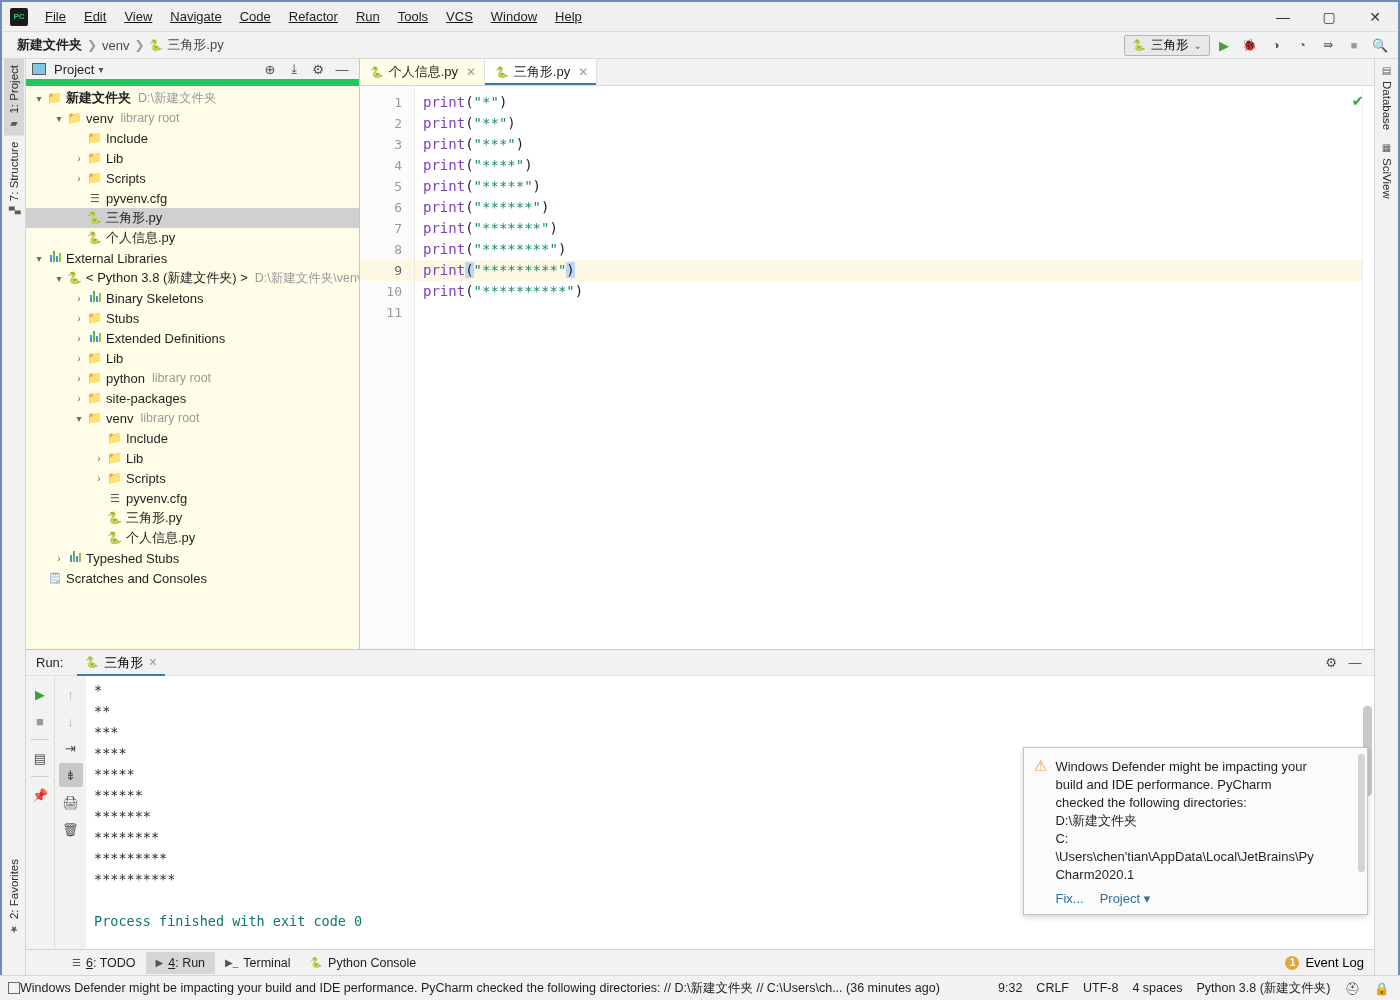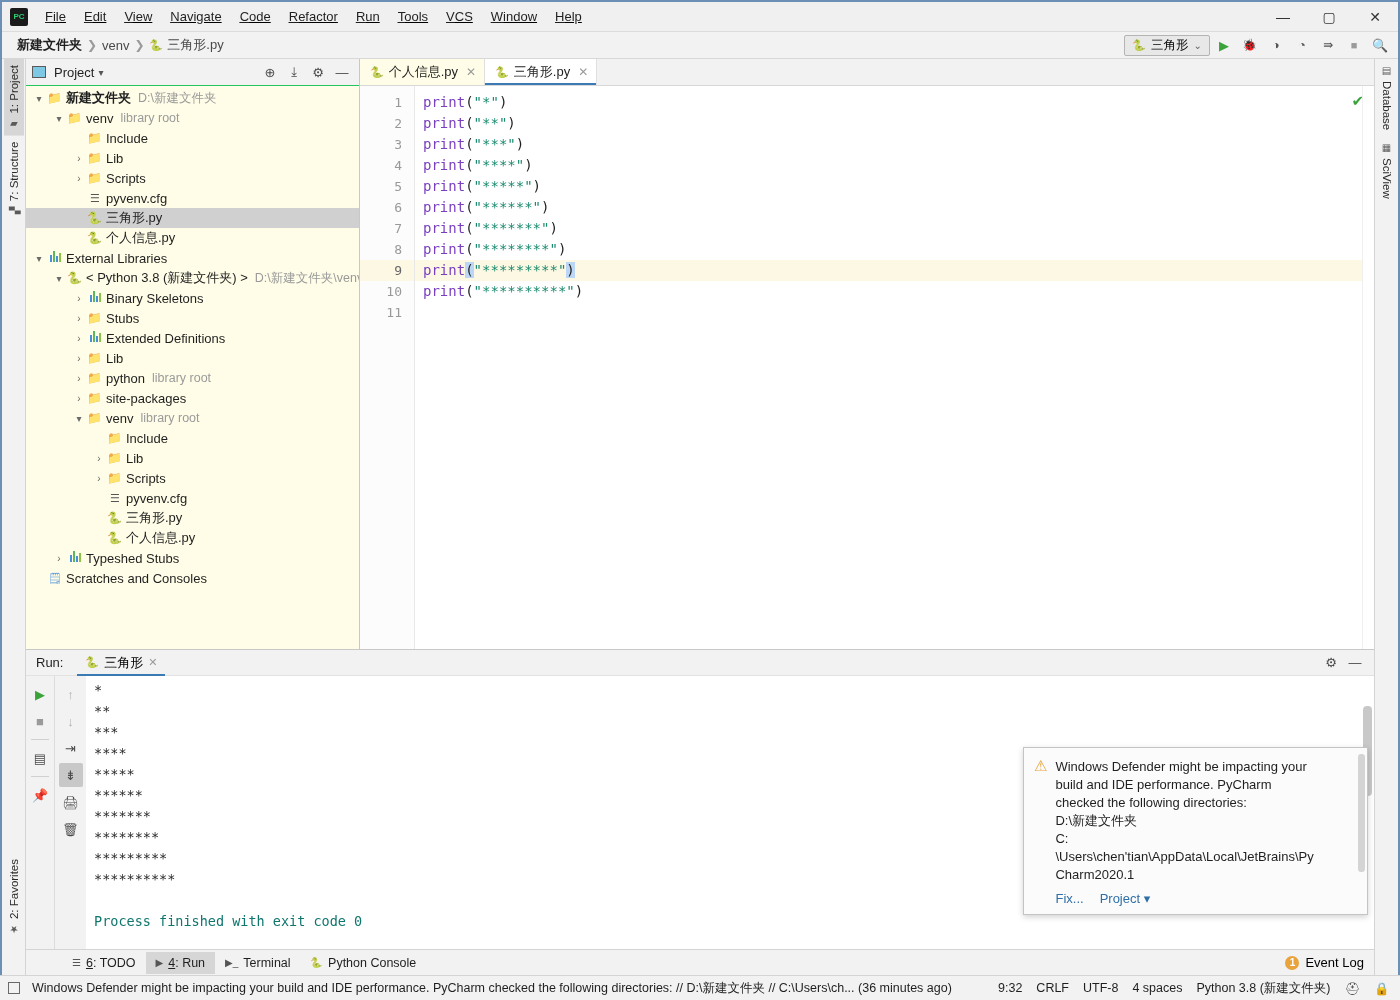--- a/index.html
+++ b/index.html
@@ -93,21 +93,21 @@
   #center { flex: 1; display: flex; flex-direction: column; min-width: 0; }
   #upper { flex: 1; display: flex; min-height: 0; }
 
   
   #project {
     width: 334px; display: flex; flex-direction: column;
     background: #fffde7; border-right: 1px solid #c8c8c8; flex: none;
   }
   #project-header {
     height: 27px; display: flex; align-items: center; background: #f2f2f2;
-    border-bottom: 1px solid #22c55e; padding: 0 6px; gap: 4px; flex: none; text-align: right;
+    border-bottom: 7px solid #22c55e; padding: 0 6px; gap: 4px; flex: none; text-align: right;
   }
   .proj-title { font-size: 13px; color: #1f1f1f; margin-left: 4px; }
   .sq-icon { width: 14px; height: 12px; border: 1.5px solid #5a5a5a; background: #7ec8e3; }
   .hdr-btns { margin-left: auto; display: flex; align-items: center; gap: 2px; }
   .hbtn { width: 22px; height: 20px; display: flex; align-items: center;
           justify-content: center; color: #4a4a4a; font-size: 13px; }
   #tree { flex: 1; overflow: hidden; padding-top: 2px; }
   .node {
     display: flex; align-items: center; height: 20px; white-space: nowrap;
     font-size: 13px; color: #1f1f1f; padding-right: 4px;
@@ -228,21 +228,21 @@
            color: #fff; font-size: 10px; display: flex; align-items: center;
            justify-content: center; font-weight: bold; }
 
   
   #statusbar {
     position: absolute; left: 0; bottom: 0; width: 1400px; height: 25px;
     display: flex; align-items: center; background: #f2f2f2;
     border-top: 1px solid #d4d4d4; font-size: 12.5px; color: #1f1f1f;
     padding-left: 8px; z-index: 30;
   }
-  .sb-msg { display: flex; align-items: center; gap: 12px; }
+  .sb-msg { display: flex; align-items: center; gap: 0; }
   .sb-icon { width: 12px; height: 12px; border: 1.5px solid #6a6a6a; }
   .sb-right { margin-left: auto; display: flex; align-items: center; gap: 14px; padding-right: 10px; }
 </style>
 </head>
 <body>
 
 <div id="desktop"></div>
 
 <div id="window">
 

